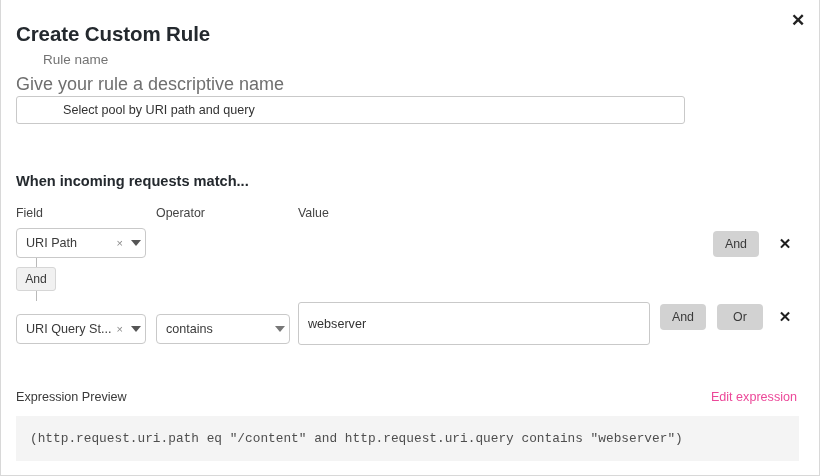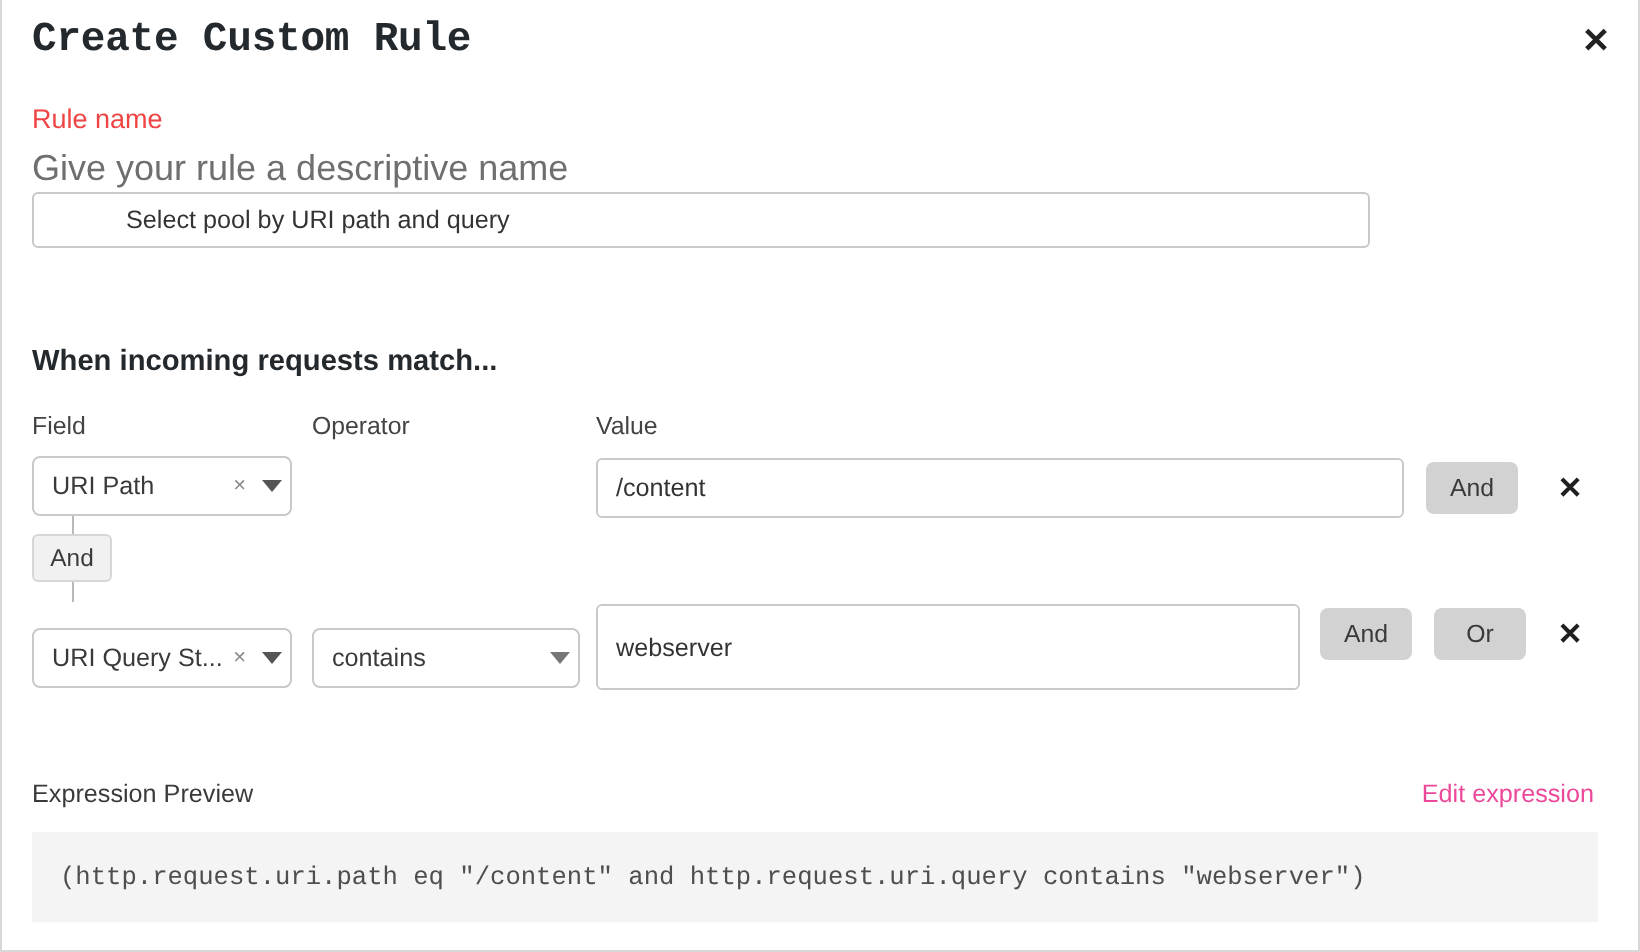--- a/index.html
+++ b/index.html
@@ -16,45 +16,45 @@
     width: 820px; height: 476px;
     background: #ffffff;
     border-left: 1px solid #d8d8d8;
     border-right: 1px solid #d8d8d8;
     border-bottom: 1px solid #d8d8d8;
   }
 
   
   .dialog-title {
     position: absolute;
-    left: 15px; top: 9px;
+    left: 15px; top: 22px;
     font-size: 20.5px;
     font-weight: bold;
     letter-spacing: -0.1px;
     color: #24292e;
-    font-family: Liberation Mono, monospace;
   }
   .close-btn {
     position: absolute;
     right: 8px; top: 7px;
     width: 26px; height: 26px;
     display: flex; align-items: center; justify-content: center;
     cursor: pointer;
     color: #222;
     font-size: 17px;
     font-weight: bold;
     line-height: 1;
     user-select: none;
   }
 
   
   .label-strong {
     position: absolute;
     font-size: 13.5px;
-    color: #ef4444;
+    color: #737373;
+    margin-left: 27px;
   }
   .label-muted {
     position: absolute;
     font-size: 18px;
     color: #6f6f6f;
   }
   .rule-name-label { left: 15px; top: 52px; }
   .rule-name-help  { left: 15px; top: 74px; }
 
   .text-input {
@@ -245,21 +245,20 @@
       <span class="clear-x">×</span>
       <span class="caret">
         <svg width="10" height="6" viewBox="0 0 10 6">
             <path d="M0 0 L10 0 L5 6 Z" fill="#555"></path>
           </svg>
       </span>
     </div>
 
   </div>
 
-  <input class="text-input val-input-1" type="text" value="/content" style="">
 
   <button class="chip-btn r1-and">And</button>
   <div class="del-x r1-del">✕</div>
 
   <div class="connector-line conn-top"></div>
   <div class="conn-badge">And</div>
   <div class="connector-line conn-bottom"></div>
 
   <div class="row row-2">
     <div class="select-box field-select">

